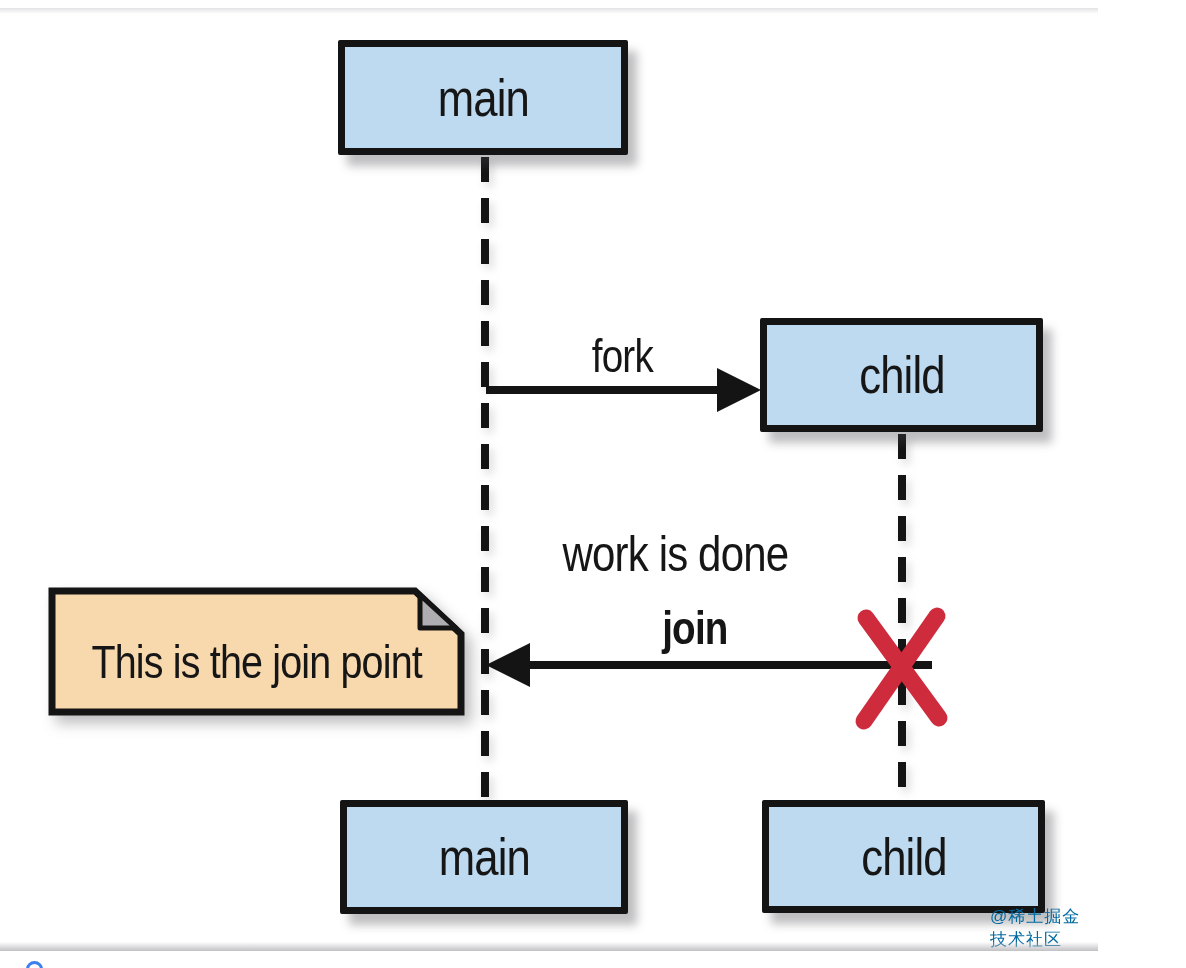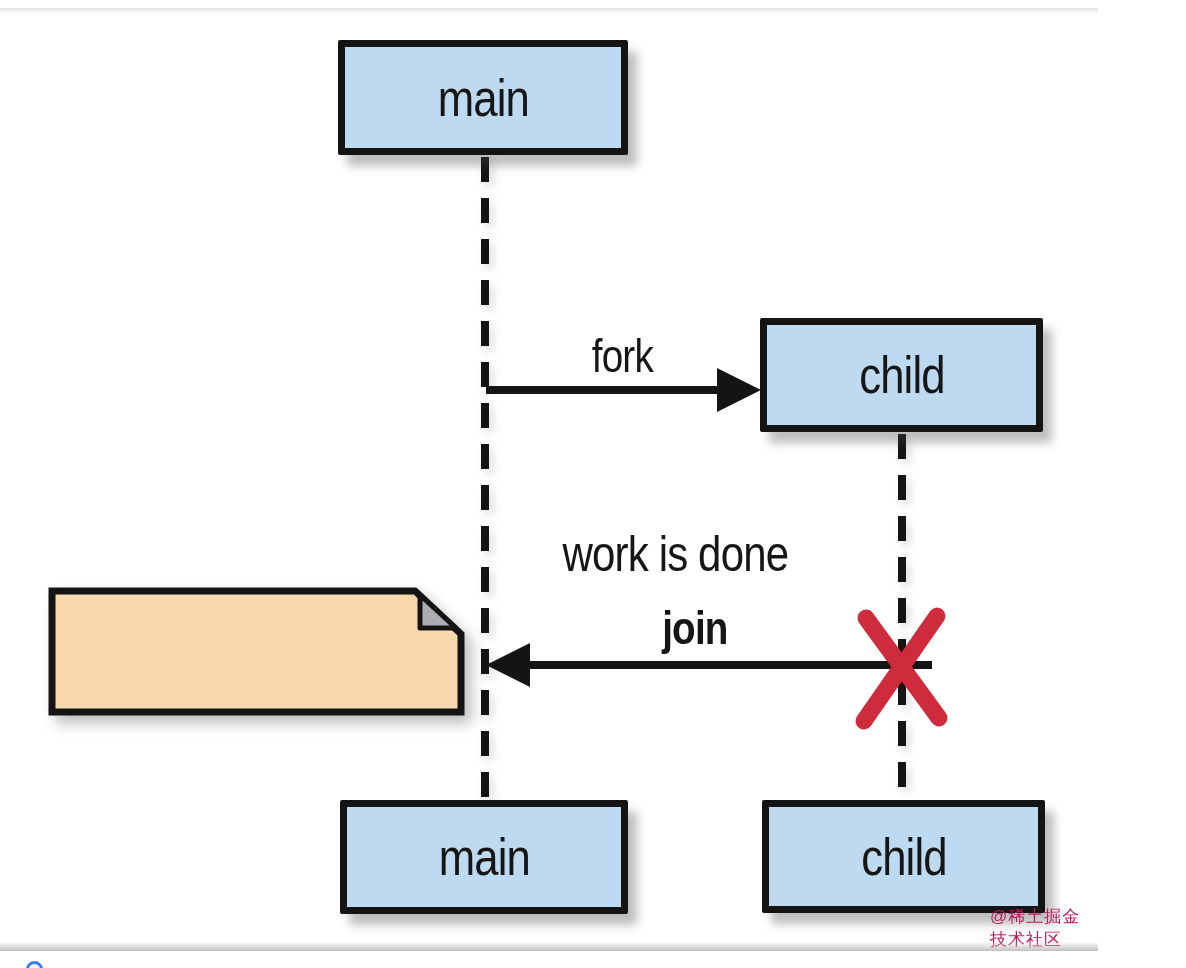--- a/index.html
+++ b/index.html
@@ -102,21 +102,21 @@
   .note-text .cond { font-size: 47px; }
 
   .note-shadow { filter: drop-shadow(7px 8px 7px rgba(70,70,75,0.35)); }
   .lifeline-shadow { filter: drop-shadow(4px 5px 4px rgba(120,120,125,0.25)); }
 
   .watermark {
     position: absolute;
     left: 990px; top: 905px;
     font-size: 17px;
     letter-spacing: 1px;
-    color: #be185d;
+    color: #0369a1;
     z-index: 2;
   }
 </style>
 </head>
 <body>
 
 <div class="canvas">
 
   <svg class="svg-layer" viewBox="0 0 1186 968" xmlns="http://www.w3.org/2000/svg">
 
@@ -167,20 +167,23 @@
   </div>
 
   <div class="lbl lbl-work">
     <span class="cond">work is done</span>
   </div>
 
   <div class="lbl lbl-join">
     <span class="cond">join</span>
   </div>
 
+  <div class="note-text">
+    <span class="cond">This is the join point</span>
+  </div>
 
   <div class="watermark">@稀土掘金技术社区</div>
 
   <div class="divider-top"></div>
   <div class="divider-bottom"></div>
   <div class="blue-arc"></div>
 
 </div>
 
 </body></html>

